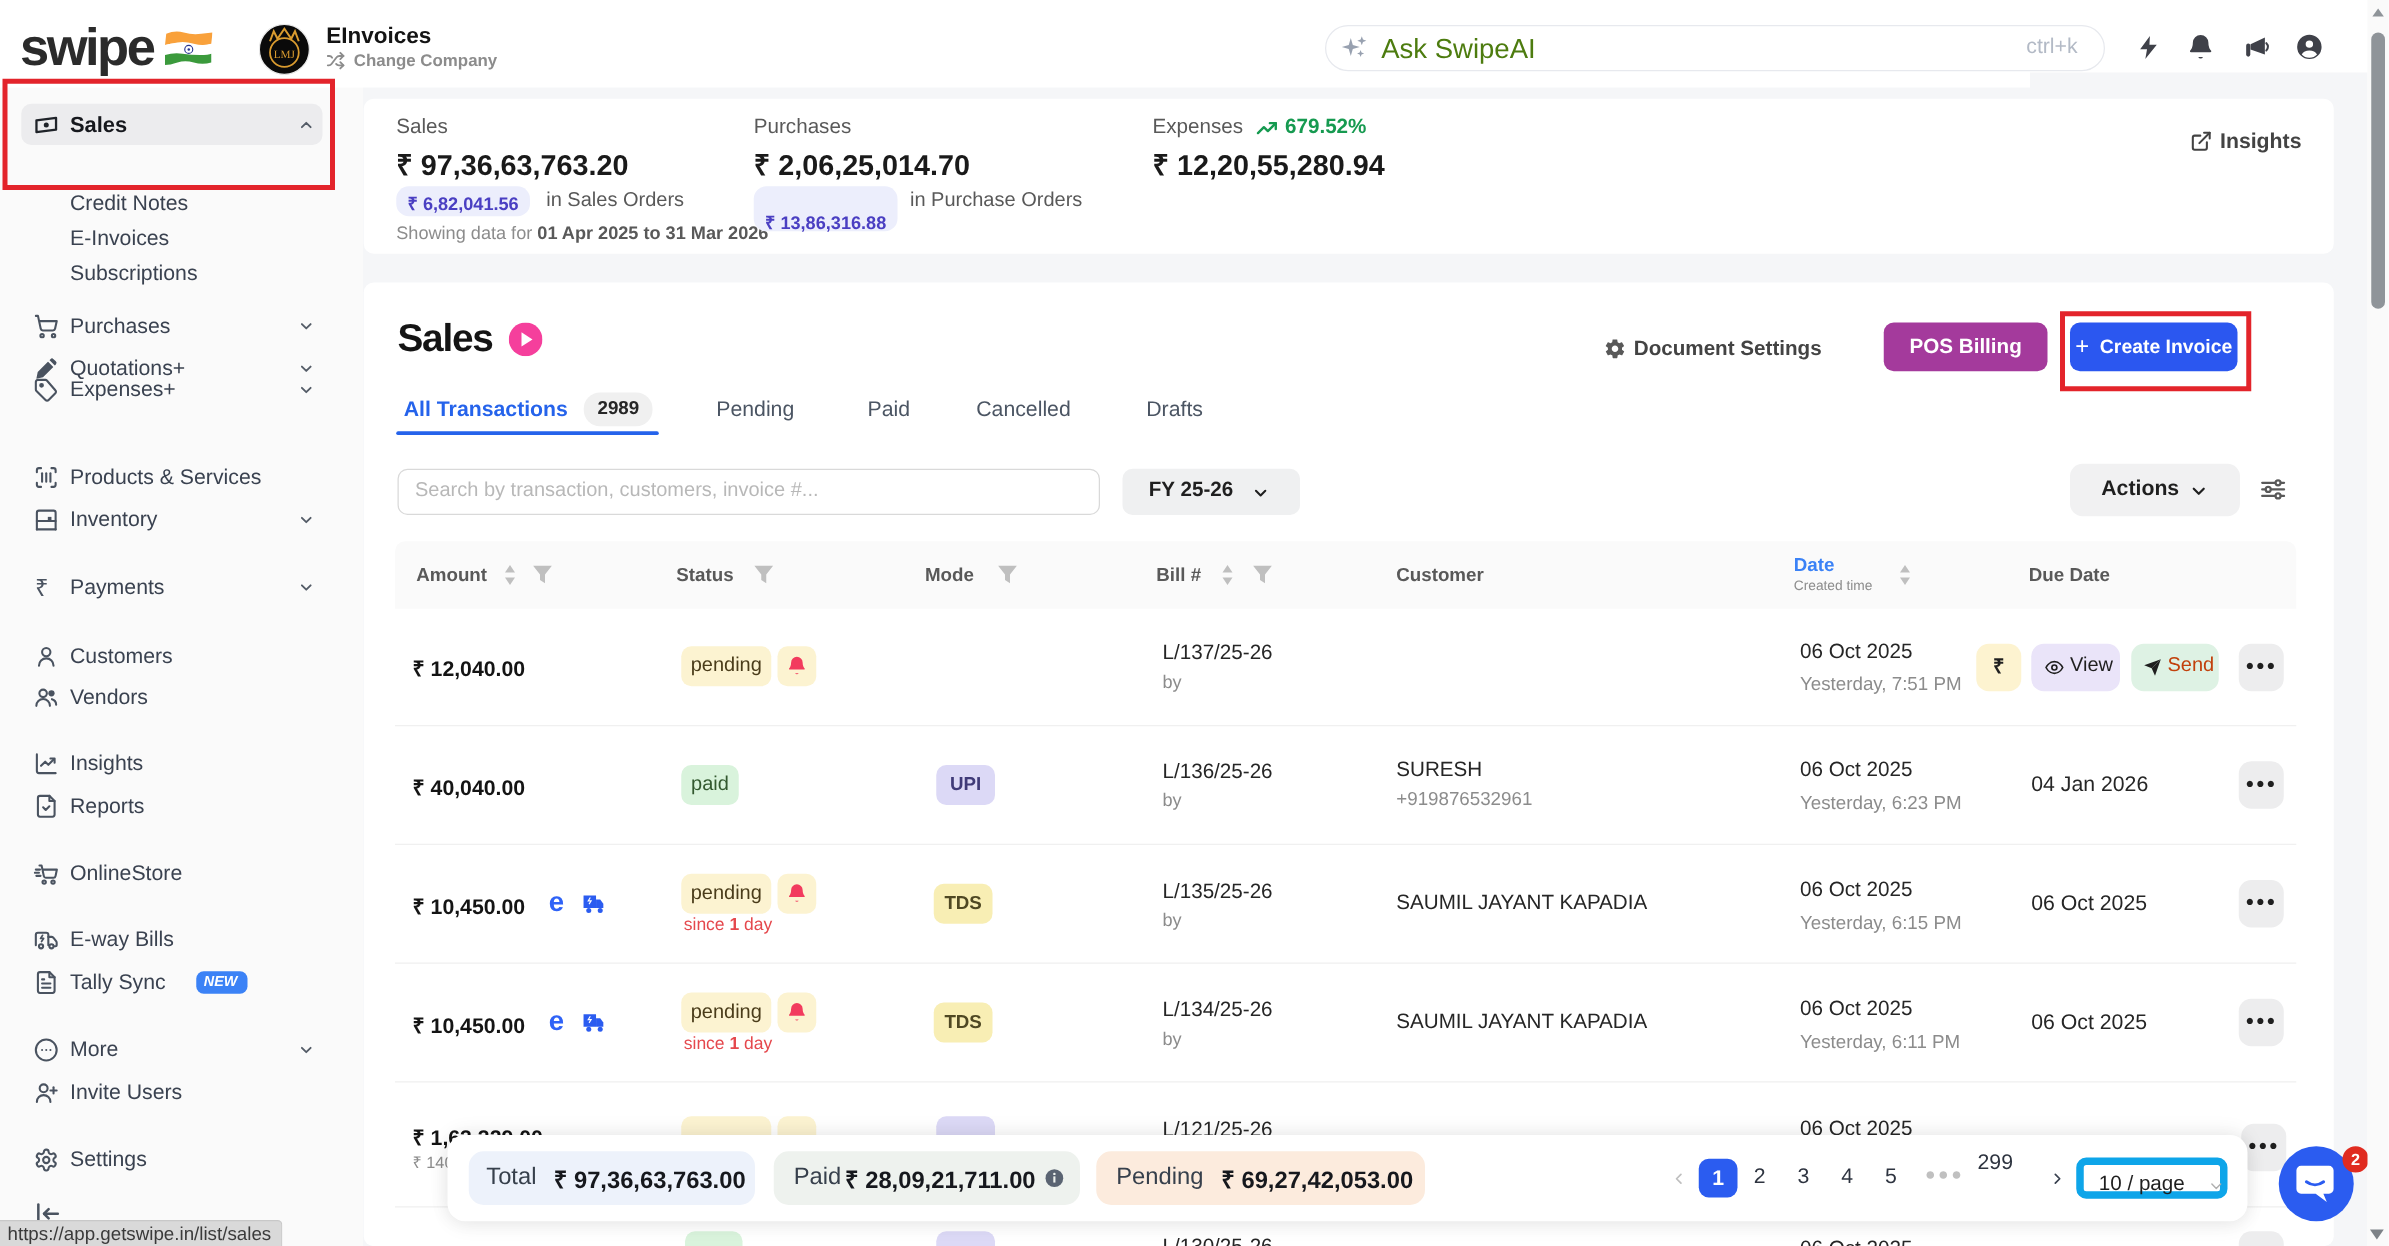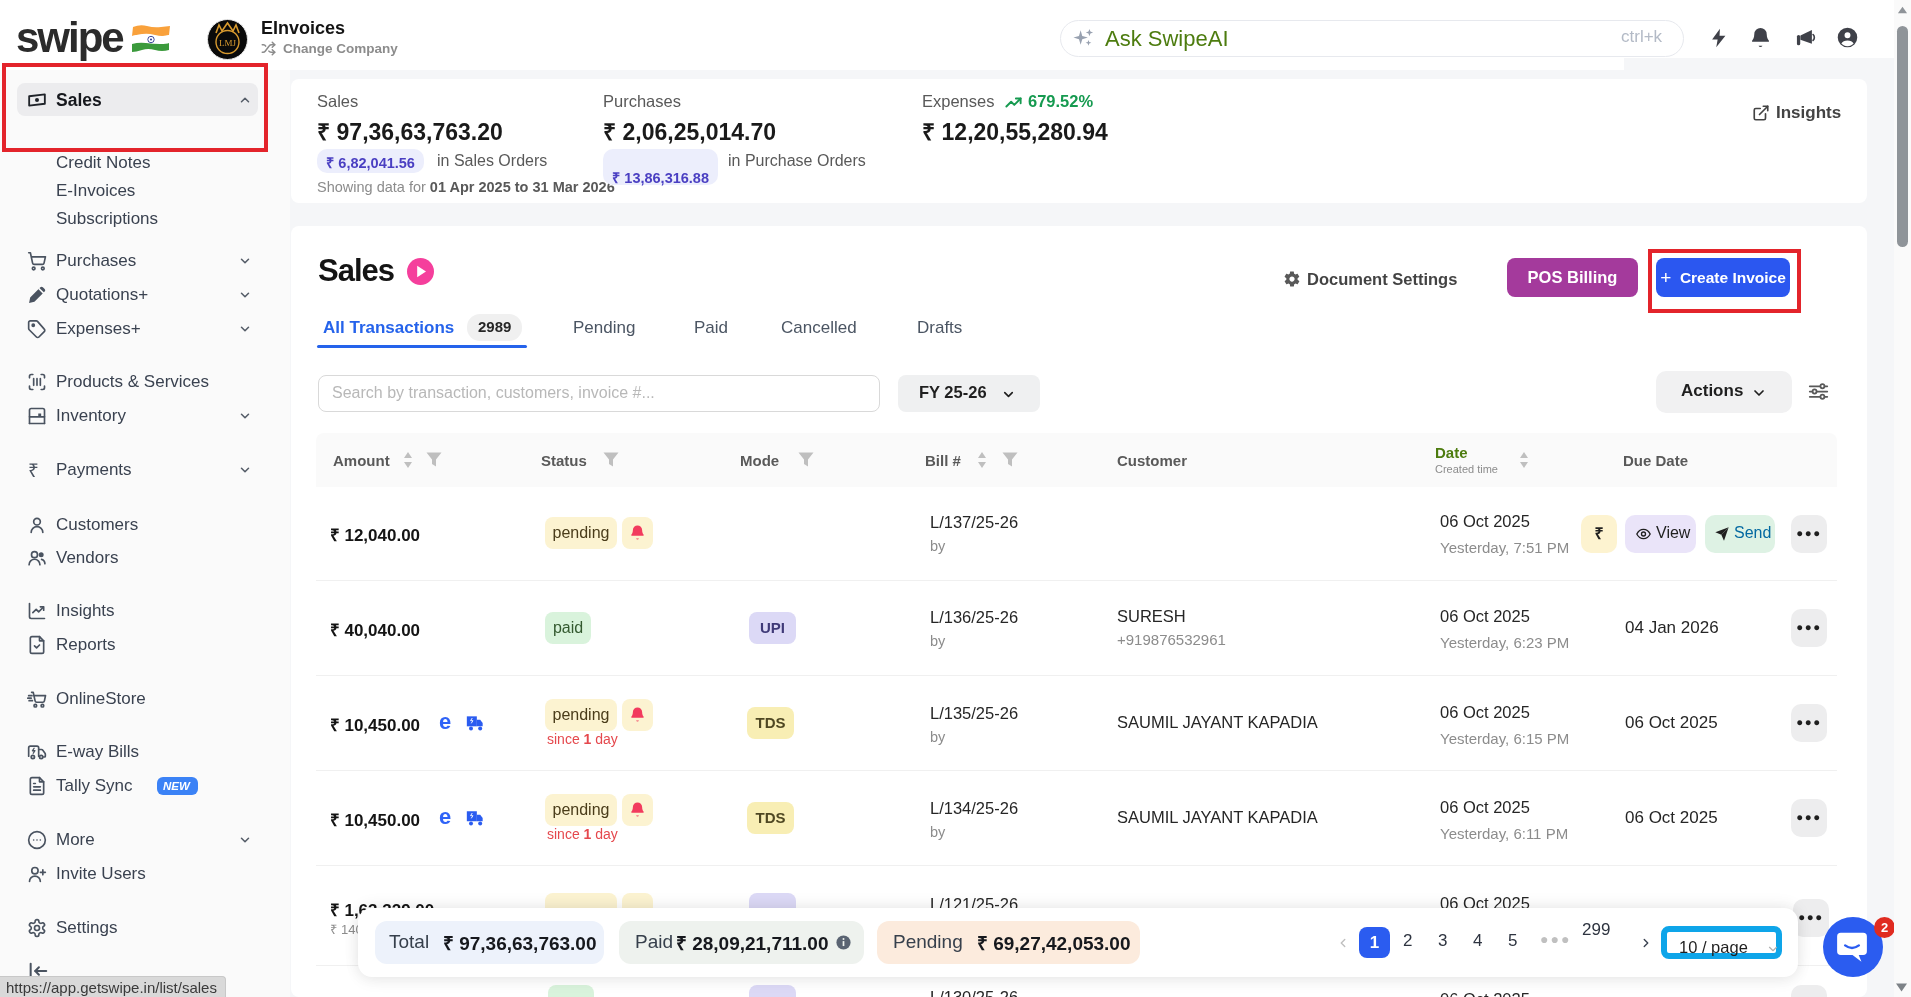--- a/index.html
+++ b/index.html
@@ -115,21 +115,21 @@
   <div class="sitem" style="top:220px;">
     <svg class="sicon" viewBox="0 0 24 24" fill="none" stroke="currentColor" stroke-width="2" stroke-linecap="round" stroke-linejoin="round">
         <path d="M21.2 4.9 19 2.8a2.1 2.1 0 0 0-3 0L3.8 15.1 2.5 21.5l6.4-1.3L21.2 7.9a2.1 2.1 0 0 0 0-3z" fill="currentColor" stroke="none"></path>
         <path d="m14.5 4.5 5 5" stroke="#fafafa"></path>
       </svg>
     <span class="stext">Quotations+</span>
     <svg class="schev" viewBox="0 0 24 24" fill="none" stroke="#555d68" stroke-width="2.6" stroke-linecap="round" stroke-linejoin="round">
         <path d="m6 9 6 6 6-6"></path>
       </svg>
   </div>
-  <div class="sitem" style="top:254px;text-align:right;">
+  <div class="sitem" style="top:237px;text-align:right;">
     <svg class="sicon" viewBox="0 0 24 24" fill="none" stroke="currentColor" stroke-width="2" stroke-linecap="round" stroke-linejoin="round">
         <path d="M12.6 2.9a2 2 0 0 0-1.4-.6H4a2 2 0 0 0-2 2v7.2c0 .5.2 1 .6 1.4l8.7 8.7a2.1 2.1 0 0 0 3 0l6.4-6.4a2.1 2.1 0 0 0 0-3z"></path>
         <circle cx="7.5" cy="7.5" r="1.3" fill="currentColor"></circle>
       </svg>
     <span class="stext">Expenses+</span>
     <svg class="schev" viewBox="0 0 24 24" fill="none" stroke="#555d68" stroke-width="2.6" stroke-linecap="round" stroke-linejoin="round">
         <path d="m6 9 6 6 6-6"></path>
       </svg>
   </div>
   <div class="sitem" style="top:307px;">
@@ -365,21 +365,21 @@
     </svg>
   <div class="hdrcol" style="left:634px; top:207px;">Bill #</div>
   <svg class="abs" style="left:684px; top:224px;" width="14" height="20" viewBox="0 0 14 20" fill="#bfbfbf">
       <path d="M7 2 11 8 H3 Z"></path>
       <path d="M7 18 3 12 H11 Z"></path>
     </svg>
   <svg class="abs" style="left:711px; top:226px;" width="16" height="15" viewBox="0 0 16 15" fill="#bfbfbf">
       <path d="M0.5 0.5 H15.5 L10 7.5 V14.5 L6 12 V7.5 Z"></path>
     </svg>
   <div class="hdrcol" style="left:826px; top:207px;">Customer</div>
-  <div class="abs" style="left:1144px; top:218px; font-size:15px; font-weight:bold; color:#4d7c0f;">Date</div>
+  <div class="abs" style="left:1144px; top:218px; font-size:15px; font-weight:bold; color:#3b82f6;">Date</div>
   <div class="abs" style="left:1144px; top:237px; font-size:11px; color:#8c8c8c;">Created time</div>
   <svg class="abs" style="left:1226px; top:224px;" width="14" height="20" viewBox="0 0 14 20" fill="#bfbfbf">
       <path d="M7 2 11 8 H3 Z"></path>
       <path d="M7 18 3 12 H11 Z"></path>
     </svg>
   <div class="hdrcol" style="left:1332px; top:207px;">Due Date</div>
 
   <div class="abs" style="left:25px; top:354px; width:1521px; height:1px; background:#f0f0f0;"></div>
   <div class="abs" style="left:25px; top:449px; width:1521px; height:1px; background:#f0f0f0;"></div>
   <div class="abs" style="left:25px; top:544px; width:1521px; height:1px; background:#f0f0f0;"></div>
@@ -404,21 +404,21 @@
         <path d="M2 12s3.5-7 10-7 10 7 10 7-3.5 7-10 7-10-7-10-7z"></path>
         <circle cx="12" cy="12" r="3"></circle>
       </svg>
     <span style="position:absolute; left:31px; top:9px; font-size:16px; color:#1f1f1f;">View</span>
   </div>
   <div class="abs" style="left:1414px; top:289px; width:70px; height:38px; background:#def2e4; border-radius:10px;">
     <svg style="position:absolute; left:9px; top:11px;" width="16" height="16" viewBox="0 0 24 24" fill="#1f1f1f">
         <path d="M22 2 11 13 2 9.3 22 2z"></path>
         <path d="M22 2 15 22 11 13 22 2z"></path>
       </svg>
-    <span style="position:absolute; left:29px; top:9px; font-size:16px; color:#0369a1;">Send</span>
+    <span style="position:absolute; left:29px; top:9px; font-size:16px; color:#c2410c;">Send</span>
   </div>
   <div class="dots" style="left:1500px; top:289px;">●●●</div>
 
   <div class="abs amt" style="left:39px; top:392px;">₹ 40,040.00</div>
   <div class="abs" style="left:254px; top:386px; width:46px; height:32px; background:#d9f3dc; border-radius:8px; text-align:center; line-height:32px; font-size:16px; color:#33592f;">paid</div>
   <div class="abs" style="left:458px; top:386px; width:47px; height:32px; background:#dcd9f6; border-radius:8px; text-align:center; line-height:32px; font-size:15px; font-weight:bold; color:#3f3a78;">UPI</div>
   <div class="abs sub1" style="left:639px; top:382px;">L/136/25-26</div>
   <div class="abs sub2" style="left:639px; top:407px;">by</div>
   <div class="abs sub1" style="left:826px; top:381px;">SURESH</div>
   <div class="abs sub2" style="left:826px; top:405px; font-size:15px;">+919876532961</div>

